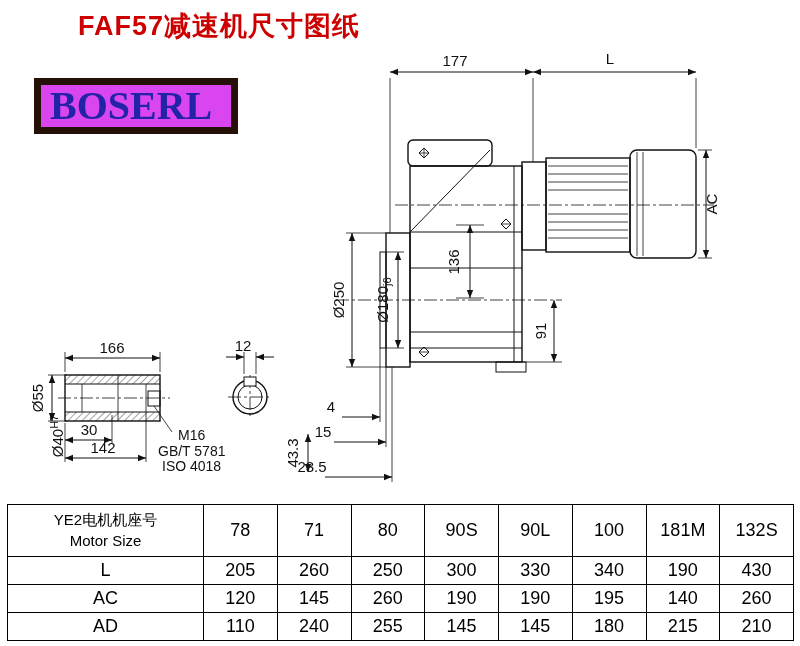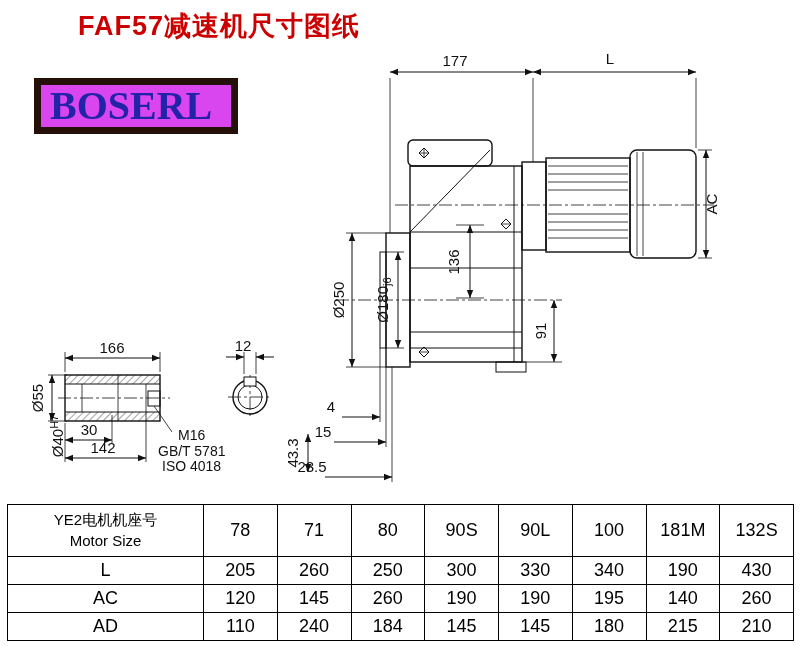--- a/index.html
+++ b/index.html
@@ -278,21 +278,21 @@
         <td>190</td>
         <td>190</td>
         <td>195</td>
         <td>140</td>
         <td>260</td>
       </tr>
       <tr class="r">
         <th>AD</th>
         <td>110</td>
         <td>240</td>
-        <td>184</td>
+        <td>255</td>
         <td>145</td>
         <td>145</td>
         <td>180</td>
         <td>215</td>
         <td>210</td>
       </tr>
     </tbody>
   </table>
 
 </div>

